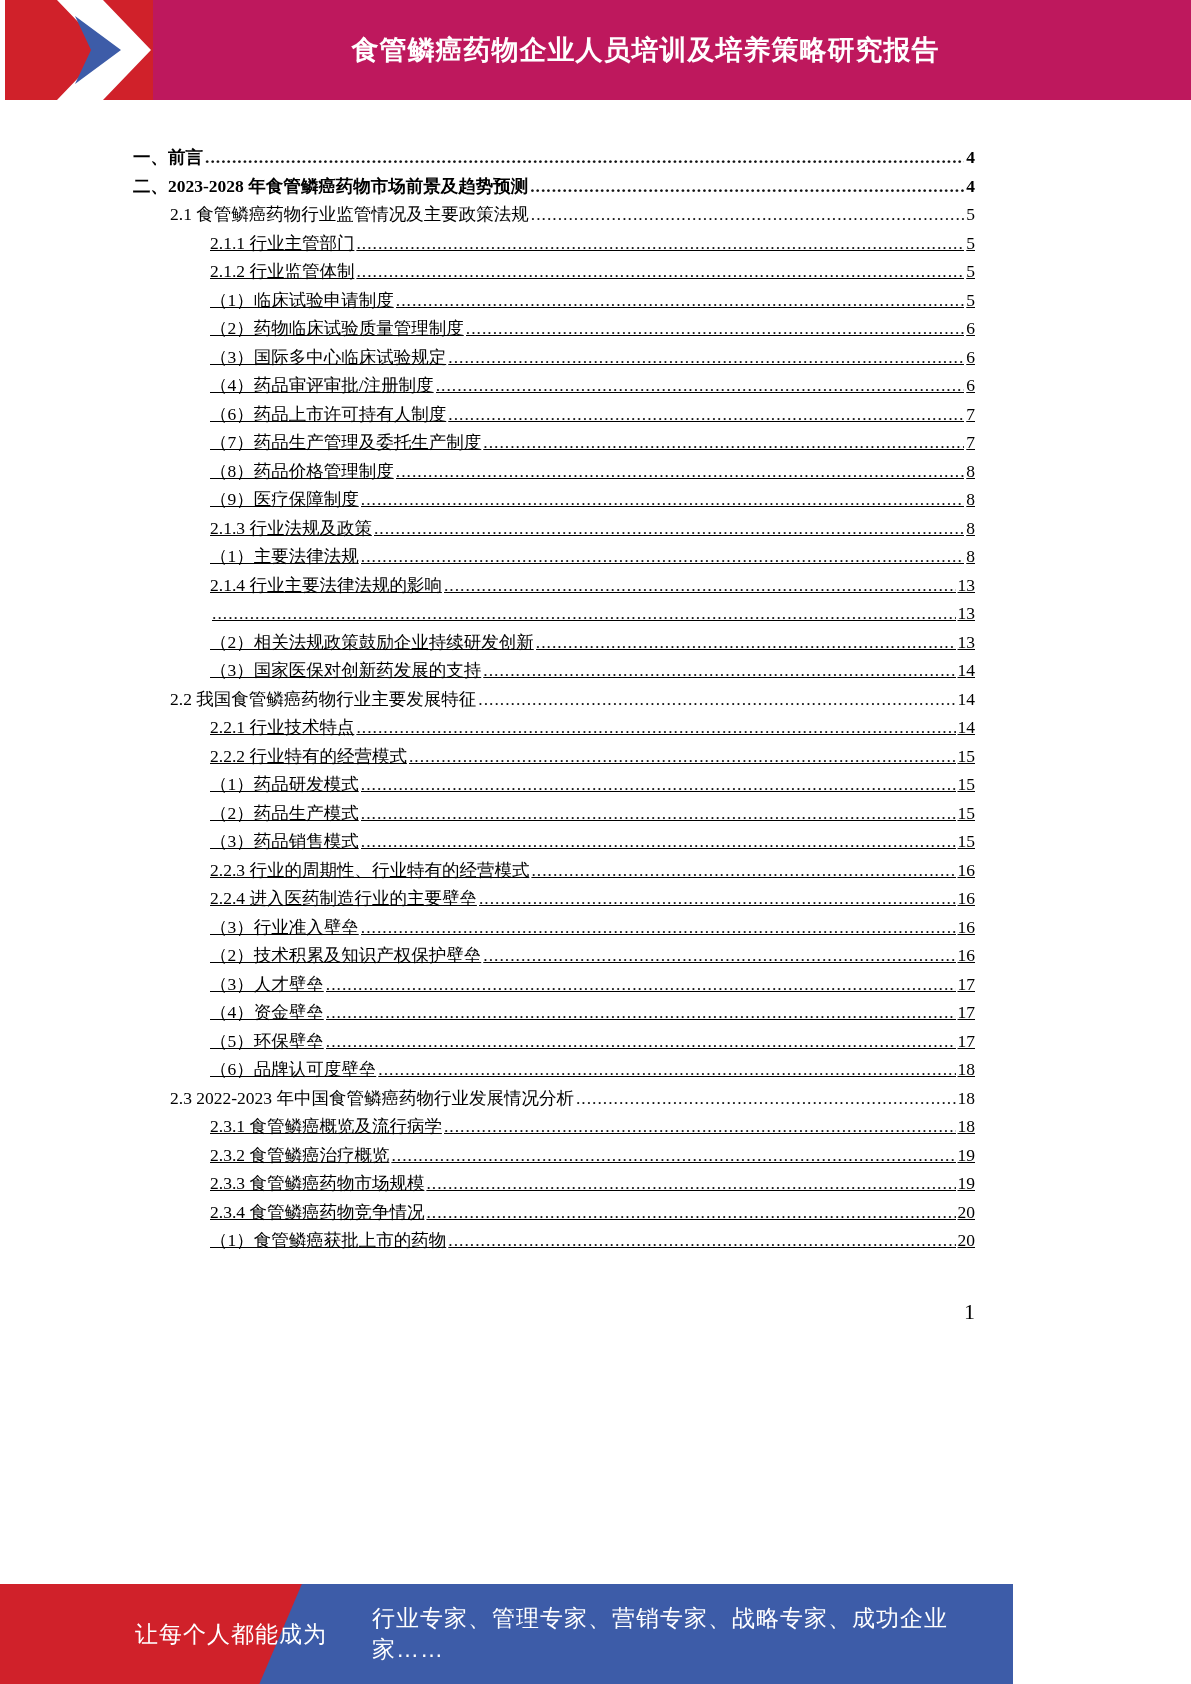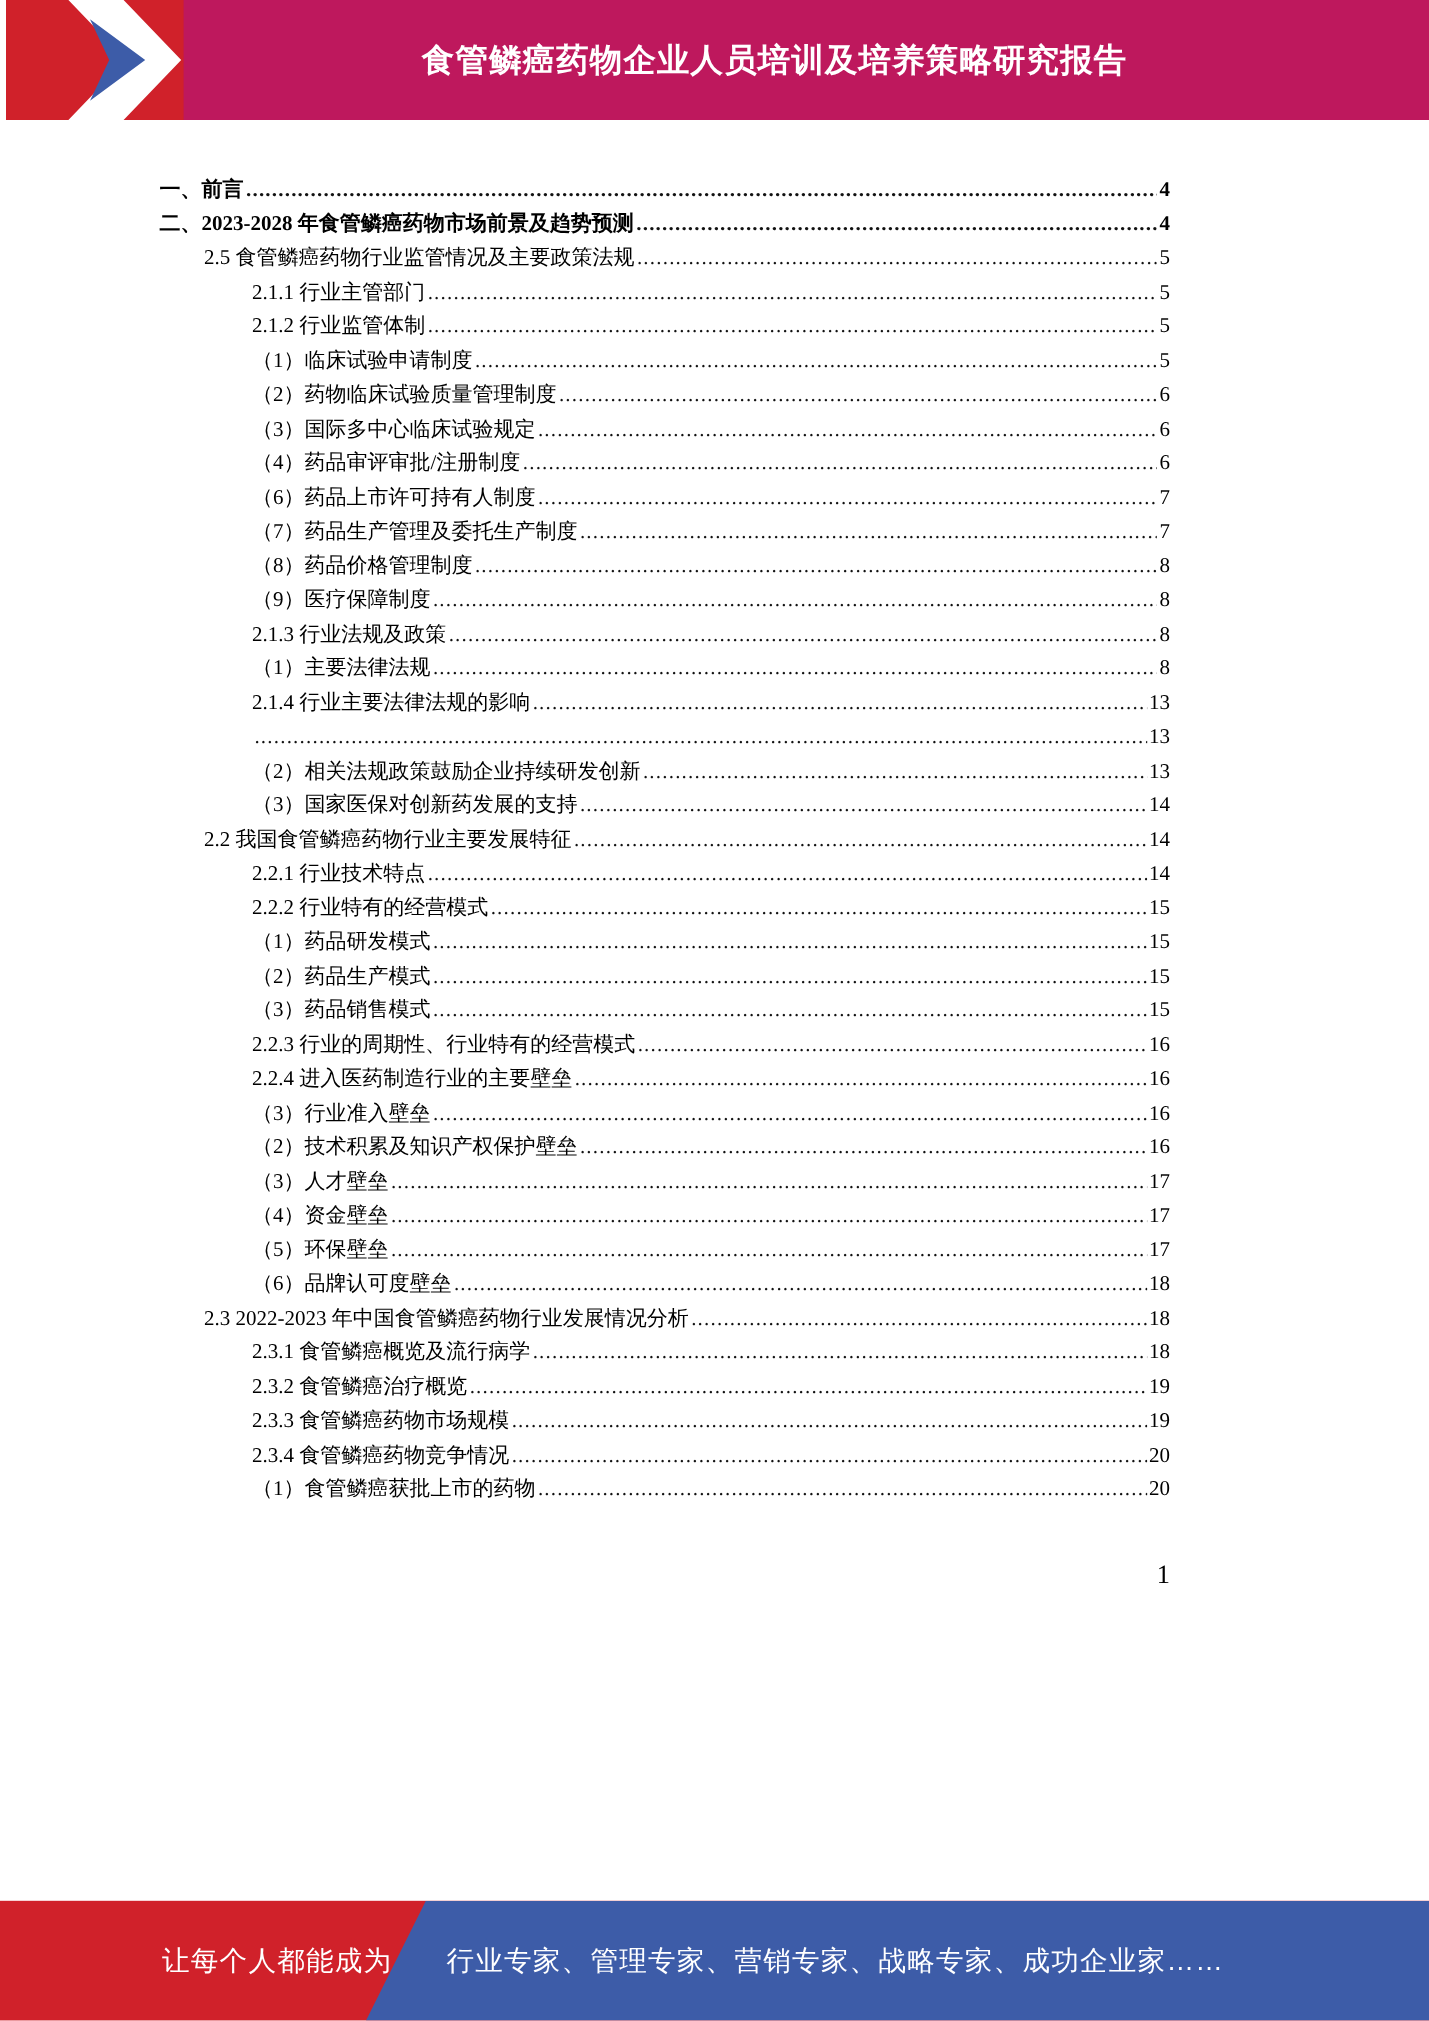--- a/index.html
+++ b/index.html
@@ -33,39 +33,39 @@
   }
   .toc-list{width:100%;}
   .toc-row{
     display:flex;align-items:baseline;
     font-size:17.5px;line-height:28.5px;
     white-space:nowrap;
     text-align:center;
   }
   .toc-row.bold{font-weight:bold;}
   .toc-row.level-1{padding-left:37px;}
-  .toc-row.level-2{padding-left:77px;}
+  .toc-row.level-2{padding-left:77px;text-decoration:underline;}
   .toc-text{white-space:nowrap;}
   .leader{
     flex:1;overflow:hidden;white-space:nowrap;
     margin:0 2px;min-width:16px;
   }
   .leader::after{
     content:"........................................................................................................................................................................................................";
     letter-spacing:1px;color:#111;
   }
   .toc-page{white-space:nowrap;}
   .page-number{
     margin-top:44px;
     text-align:right;
     font-size:22px;
   }
   
   .footer{
-    position:absolute;left:0;bottom:0;width:1191px;height:100px;
+    position:absolute;left:0;bottom:0;width:1013px;height:100px;
     background:#d0212a;overflow:hidden;
   }
   .footer-blue{
     position:absolute;top:0;left:0;width:100%;height:100%;
     background:#3d5ca8;
     clip-path:polygon(29.8% 0,100% 0,100% 100%,25.6% 100%);
   }
   .footer-left-text{
     position:absolute;left:135px;top:0;height:100%;
     display:flex;align-items:center;
@@ -102,21 +102,21 @@
           <span class="toc-text">一、前言</span>
           <span class="leader"></span>
           <span class="toc-page">4</span>
         </div>
         <div class="toc-row level-0 bold">
           <span class="toc-text">二、2023-2028 年食管鳞癌药物市场前景及趋势预测</span>
           <span class="leader"></span>
           <span class="toc-page">4</span>
         </div>
         <div class="toc-row level-1">
-          <span class="toc-text">2.5 食管鳞癌药物行业监管情况及主要政策法规</span>
+          <span class="toc-text">2.1 食管鳞癌药物行业监管情况及主要政策法规</span>
           <span class="leader"></span>
           <span class="toc-page">5</span>
         </div>
         <div class="toc-row level-2">
           <span class="toc-text">2.1.1 行业主管部门</span>
           <span class="leader"></span>
           <span class="toc-page">5</span>
         </div>
         <div class="toc-row level-2">
           <span class="toc-text">2.1.2 行业监管体制</span>

